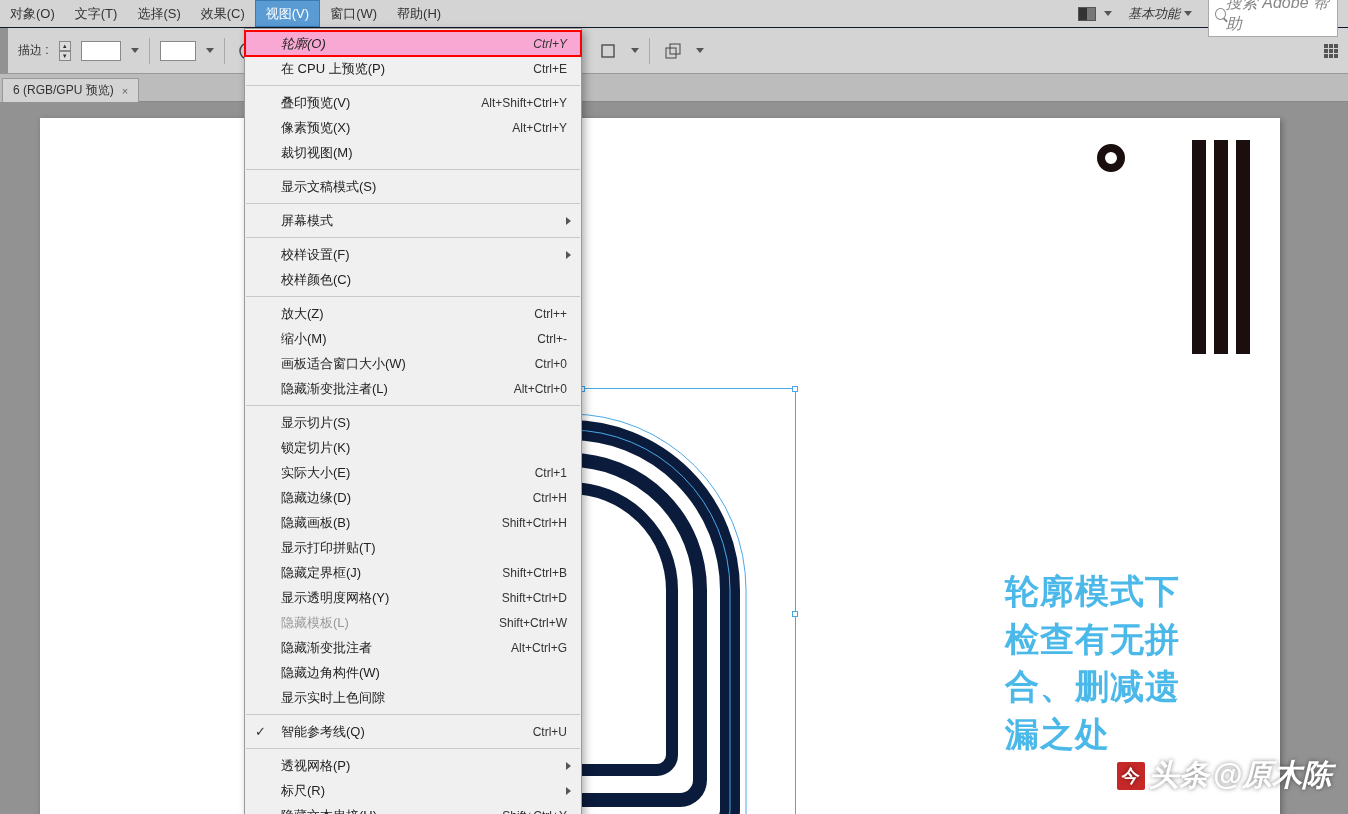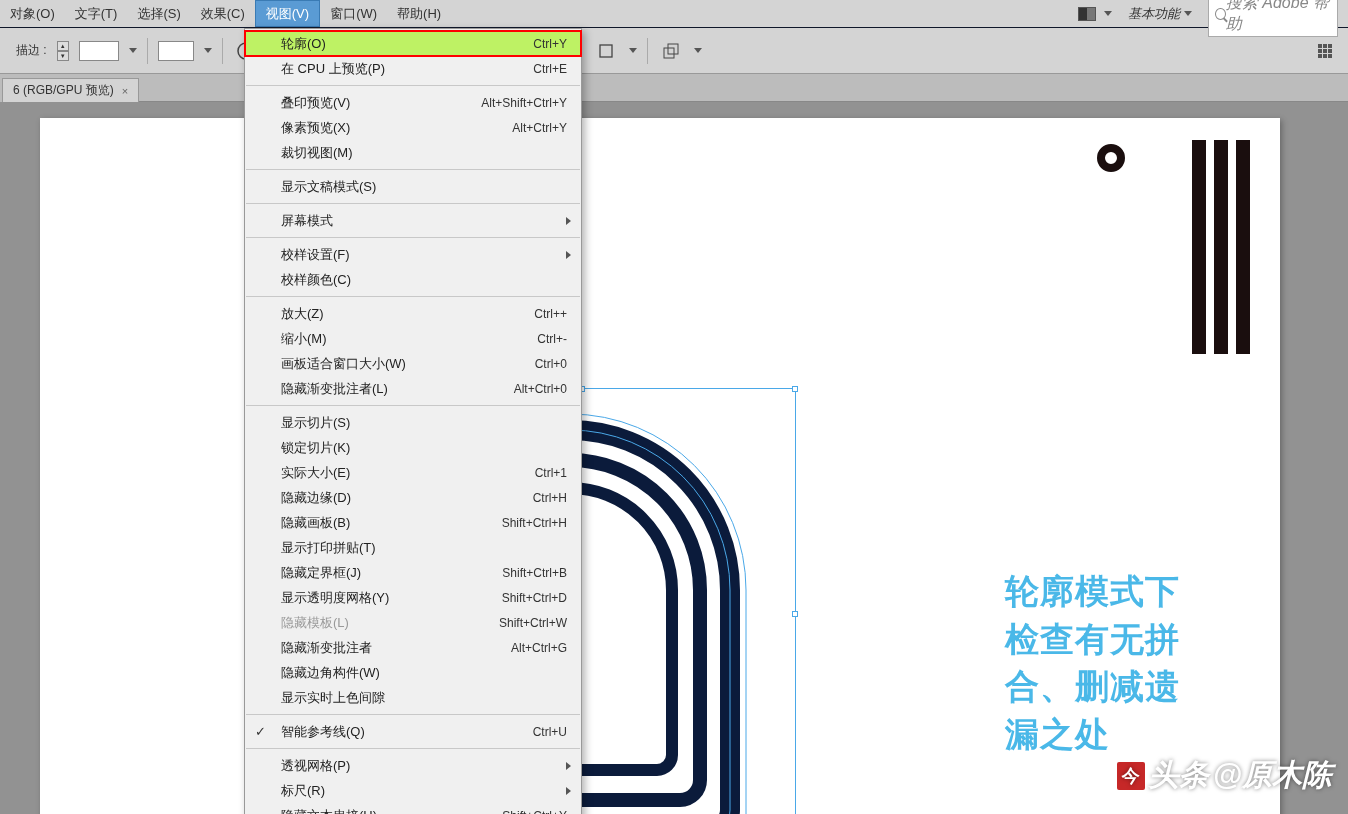--- a/index.html
+++ b/index.html
@@ -10,21 +10,21 @@
   .menubar .item { padding: 0 10px; height: 100%; display: flex; align-items: center; cursor: pointer; }
   .menubar .item.active { background: #5a9bd4; color: #fff; border: 1px solid #3a7bb4; }
   .menubar .spacer { flex: 1; }
   .menubar .right { display:flex; align-items:center; gap:8px; padding-right:10px;font-style:italic;}
   .menubar .search-box { background:#fff; border:1px solid #aaa; padding:1px 6px; display:flex; align-items:center; gap:0; font-size:16px; color:#888; width:130px;}
   .menubar .workspace { display:flex; align-items:center; gap:4px; padding:0 8px;}
   .menubar .panel-icons { width:18px; height:14px; border:1px solid #555; position:relative; background:#333;}
   .menubar .panel-icons::after{content:""; position:absolute; right:0; top:0; width:8px; height:100%; background:#777;}
   
   
-  .optionbar { height: 46px; background: #d4d4d4; display:flex; align-items:center; padding:0 16px; gap:10px; border-bottom:1px solid #999; font-size:12px; color:#333;}
+  .optionbar { height: 46px; background: #d4d4d4; display:flex; align-items:center; padding:0 10px; gap:10px; border-bottom:1px solid #999; font-size:12px; color:#333;margin-left:8px;}
   .optionbar .swatch { width:40px; height:20px; background:#fff; border:1px solid #888; }
   .optionbar .numbox { width:36px; height:20px; border:1px solid #888; background:#fff; display:flex; align-items:center; justify-content:center;}
   .optionbar .stepper { width:12px; height:20px; display:flex; flex-direction:column;}
   .optionbar .stepper div{flex:1; border:1px solid #888; background:#ddd; font-size:6px; display:flex; align-items:center; justify-content:center;}
   .optionbar .icon-btn { width:26px; height:26px; display:flex; align-items:center; justify-content:center; color:#444;}
   .optionbar .divider { width:1px; height:26px; background:#aaa;}
   .optionbar .btn-label { padding:2px 6px; color:#777;}
   .optionbar .align-group{display:flex; gap:4px;}
   .optionbar .align-ic{width:18px;height:18px;}
   .optionbar .grip{margin-left:auto; width:14px; height:14px;}
@@ -52,21 +52,21 @@
   .watermark .logo{width:28px;height:28px;background:#c62828;color:#fff;border-radius:2px;display:flex;align-items:center;justify-content:center;font-size:18px;font-style:normal;}
   
   
   .dropdown { position:absolute; top:28px; left:244px; width:338px; background:#f0f0f0; border:1px solid #999; box-shadow:3px 3px 8px rgba(0,0,0,.3); font-size:13px; color:#222; padding:2px 0;}
   .dropdown .row { display:flex; align-items:center; height:25px; padding:0 14px 0 36px; position:relative;}
   .dropdown .row .lbl{flex:1;}
   .dropdown .row .sc{color:#333; font-size:12px;}
   .dropdown .row.disabled{color:#999;}
   .dropdown .sep{height:1px; background:#c8c8c8; margin:4px 1px;}
   .dropdown .row.checked::before{content:"✓"; position:absolute; left:10px; color:#333; font-size:13px;}
-  .dropdown .row.highlighted{ outline:2px solid red; outline-offset:-1px; background:#bef264;}
+  .dropdown .row.highlighted{ outline:2px solid red; outline-offset:-1px; background:#f9a8d4;font-style:italic;}
   .dropdown .row.hassub::after{content:""; position:absolute; right:10px; width:0;height:0; border-left:5px solid #555; border-top:4px solid transparent; border-bottom:4px solid transparent;}
   
   .chev{display:inline-block;width:0;height:0;border-left:4px solid transparent;border-right:4px solid transparent;border-top:5px solid #555;}
   .search-ic{width:12px;height:12px;border:1.5px solid #888;border-radius:50%;position:relative;}
   .search-ic::after{content:"";position:absolute;width:5px;height:1.5px;background:#888;transform:rotate(45deg);bottom:-2px;right:-3px;}
 </style>
 </head>
 <body>
 
 <div class="menubar">

